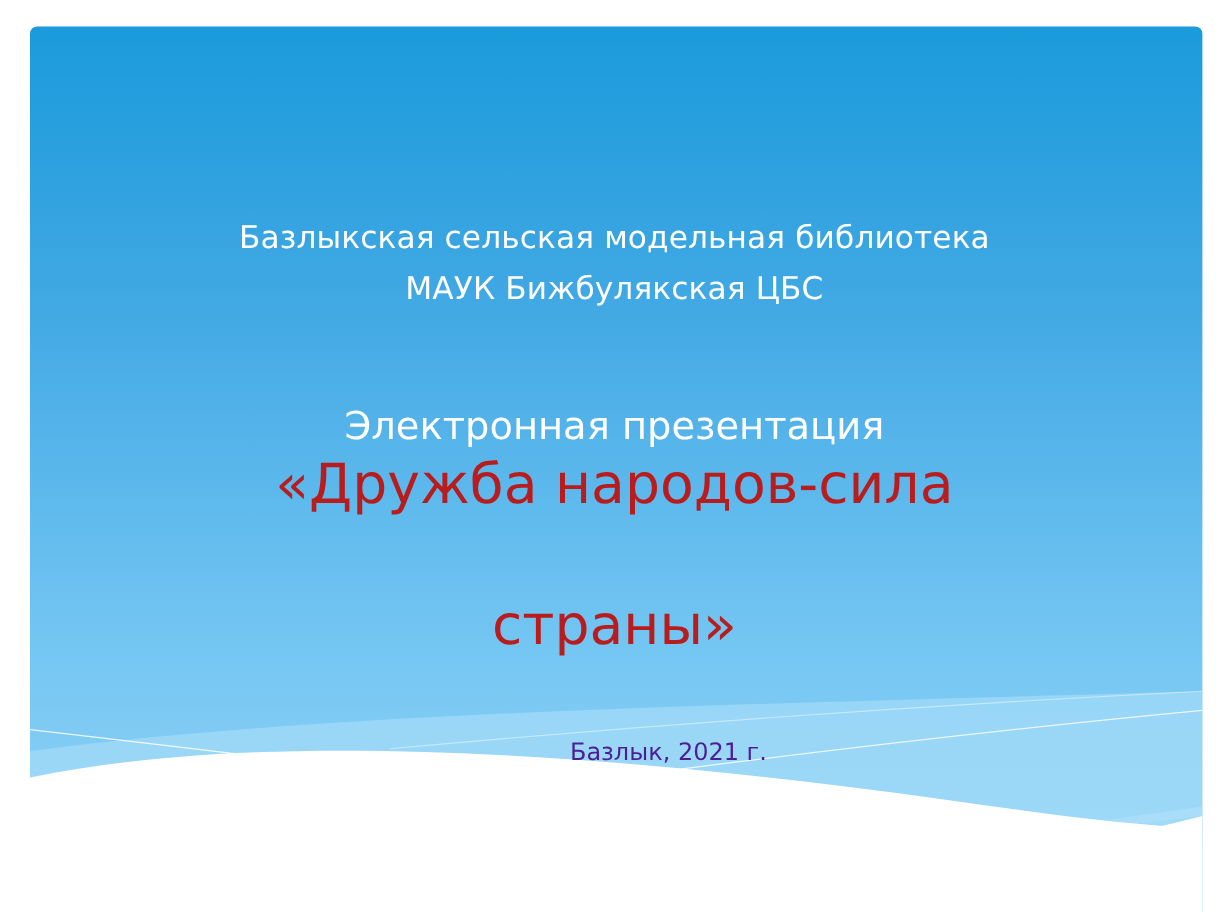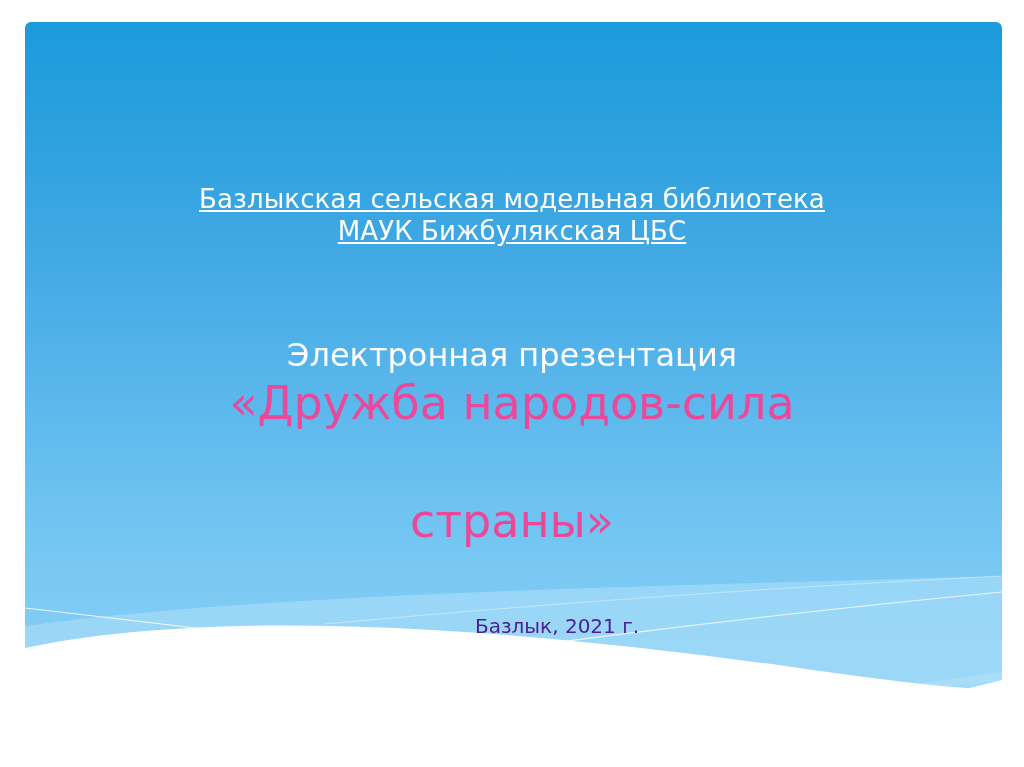--- a/index.html
+++ b/index.html
@@ -61,46 +61,45 @@
     color: #ffffff;
     pointer-events: none;
   }
 
   .org-line {
     font-size: 26px;
     line-height: 38px;
     font-weight: 400;
     color: #ffffff;
     letter-spacing: 0.1px;
-    text-decoration: underline;
   }
 
   #org-line-1 { position: absolute; top: 180px; left: 0; width: 1024px; }
-  #org-line-2 { position: absolute; top: 212px; left: 0; width: 1024px; }
+  #org-line-2 { position: absolute; top: 222px; left: 0; width: 1024px; }
 
   #subtitle-line {
     position: absolute;
     top: 302px;
     left: 0;
     width: 1024px;
     font-size: 32px;
     line-height: 42px;
     font-weight: 400;
     color: #ffffff;
     margin-top: 32px;
   }
 
   .main-title-line {
     position: absolute;
     left: 0;
     width: 1024px;
     font-size: 46px;
     line-height: 62px;
     font-weight: 400;
-    color: #ec4899;
+    color: #b91c1c;
   }
   #title-line-1 { top: 372px; }
   #title-line-2 { top: 446px; margin-top: 44px; }
 
   #footer-line {
     position: absolute;
     top: 612px;
     left: 0;
     width: 1024px;
     font-size: 20px;

